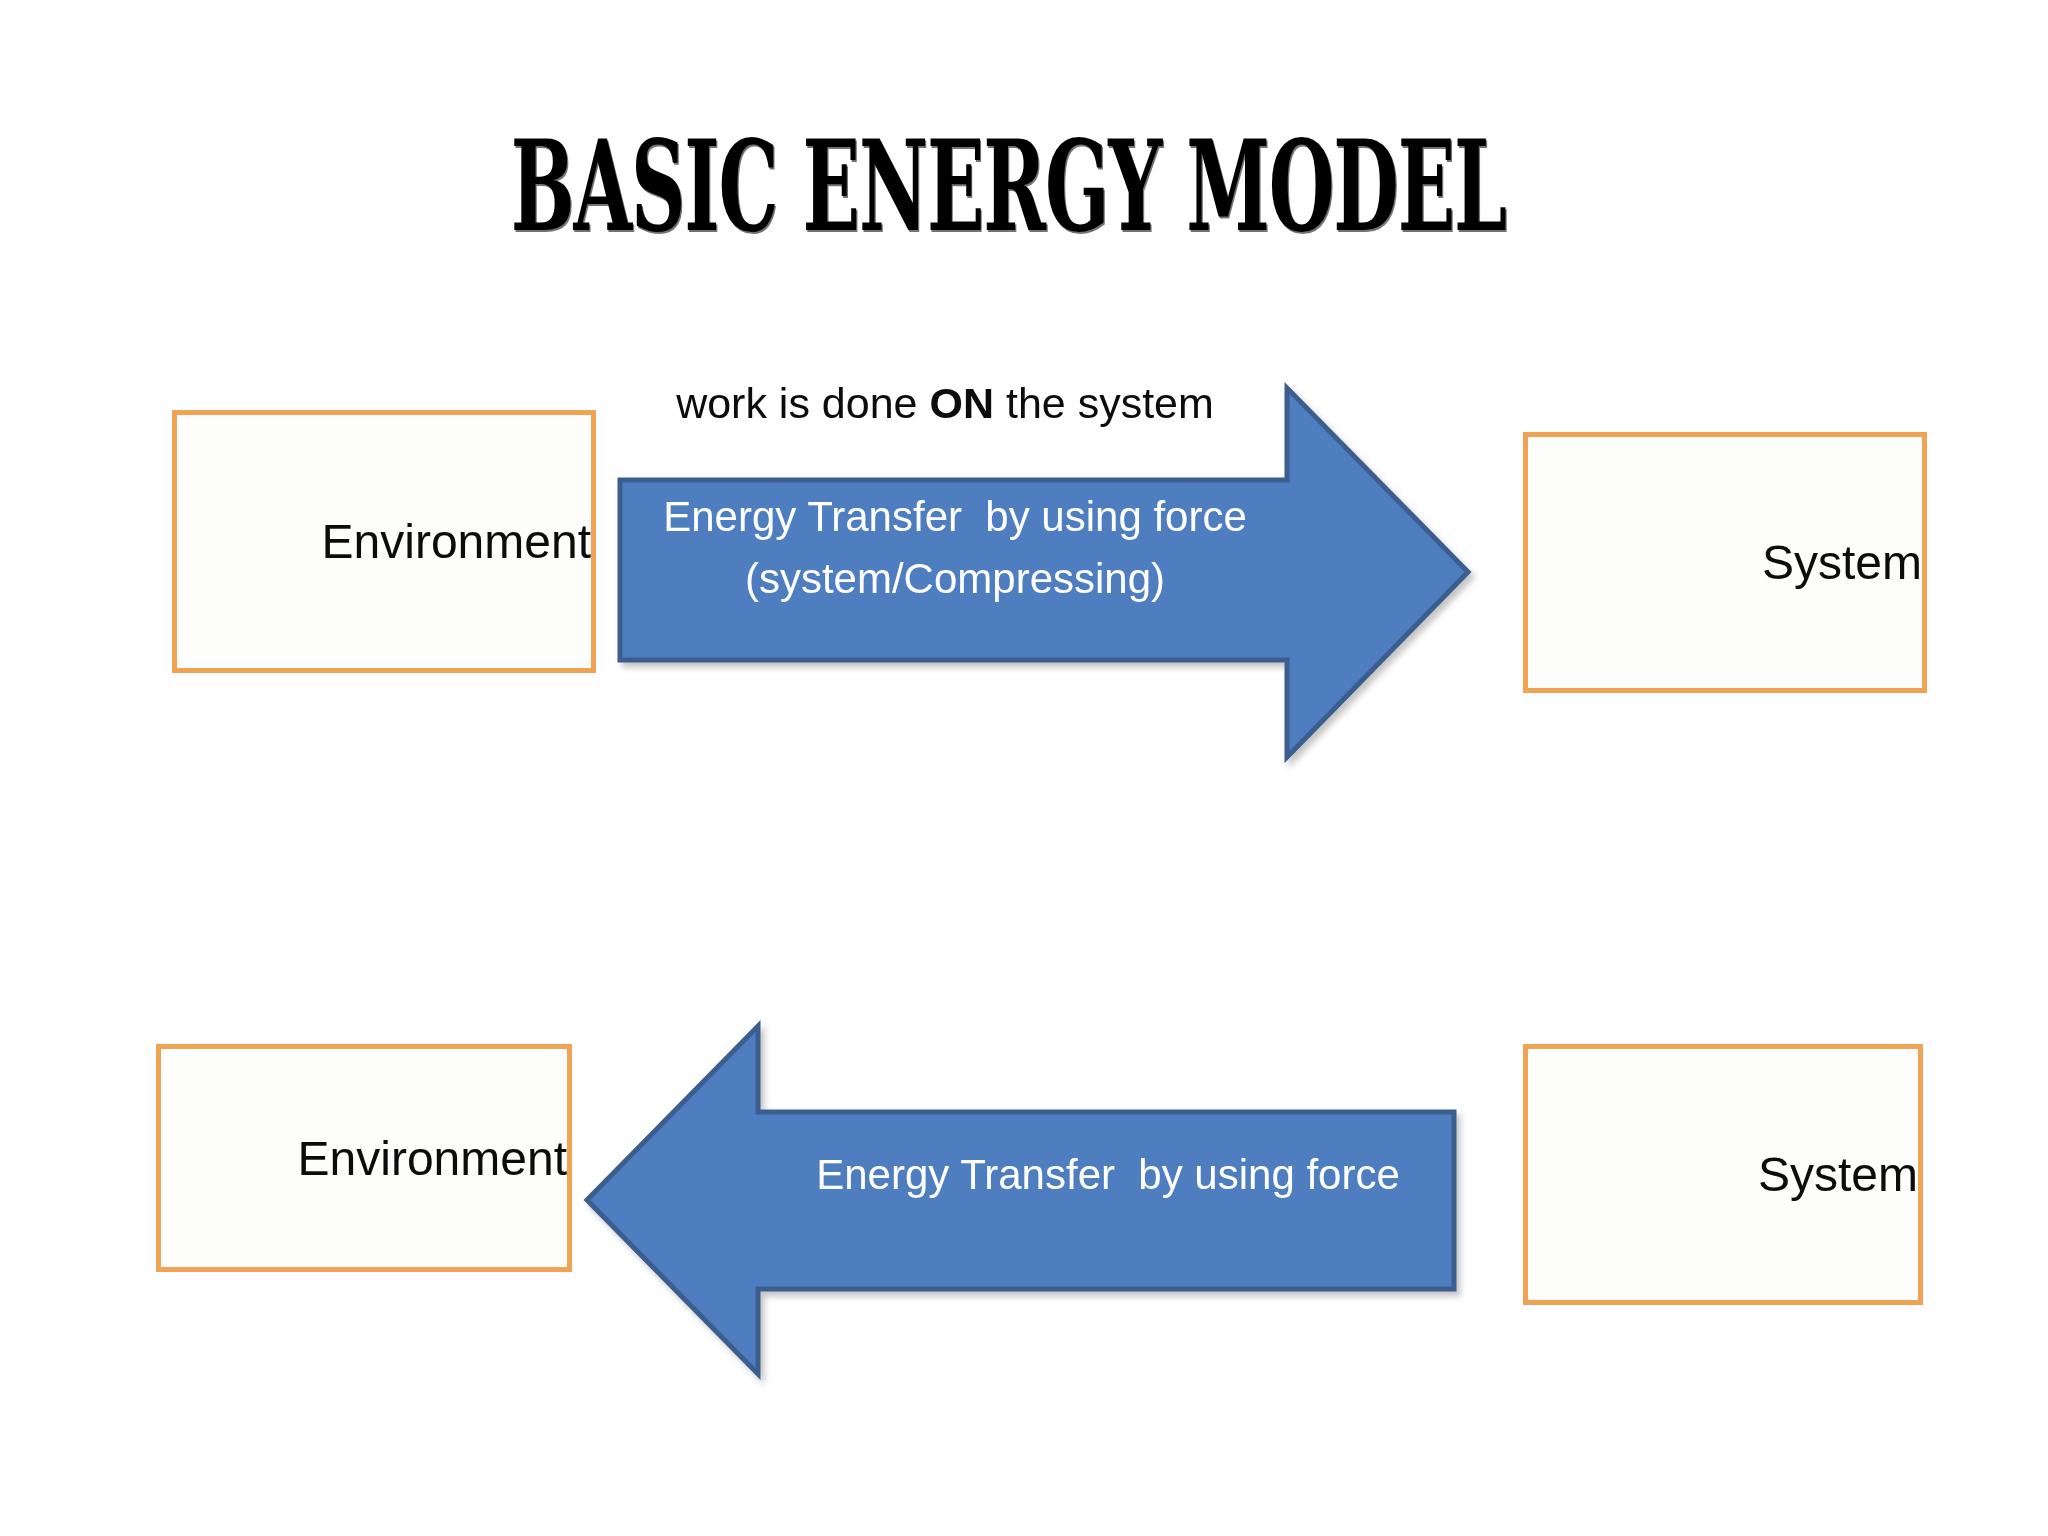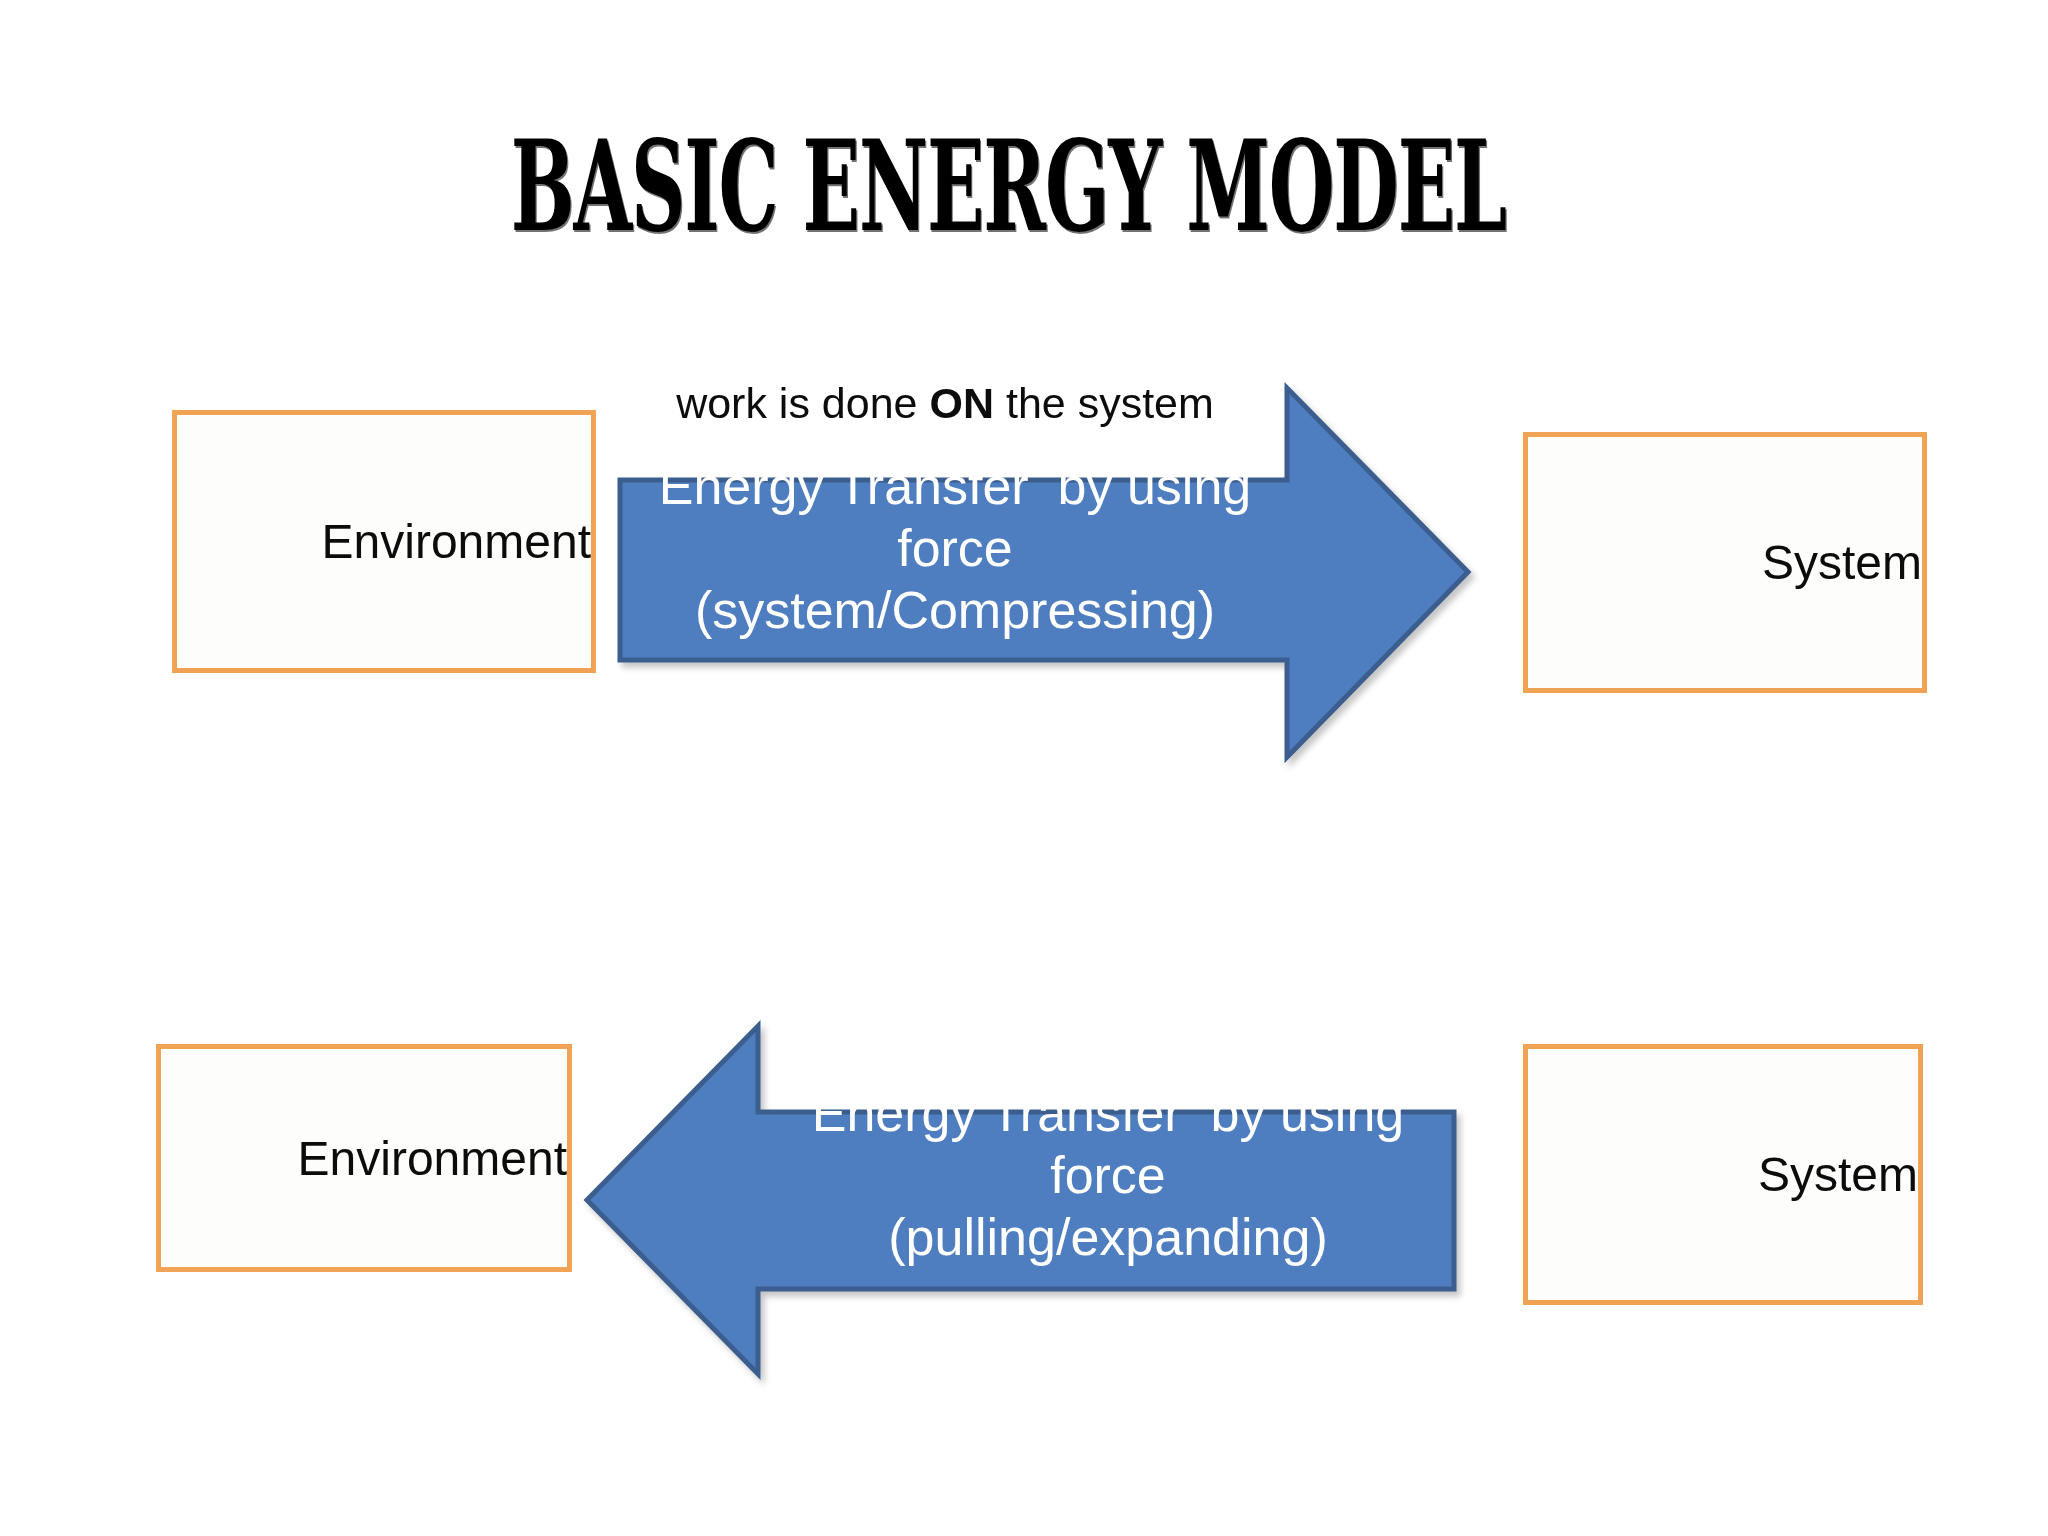--- a/index.html
+++ b/index.html
@@ -72,21 +72,21 @@
     stroke-width:5;
     stroke-linejoin:miter;
   }
   .arrow-top{left:615px;top:385px;width:860px;height:377px;}
   .arrow-bottom{left:582px;top:1021px;width:877px;height:358px;}
 
   
   .arrow-label{
     position:absolute;display:flex;flex-direction:column;
     align-items:center;justify-content:center;
-    color:var(--arrow-text);font-size:52px;line-height:62px;
+    color:var(--arrow-text);font-size:42px;line-height:62px;
     text-align:center;
   }
   .arrow-label div{white-space:pre-wrap;}
   .arrow-label-top{left:625px;top:480px;width:660px;height:135px;}
   .arrow-label-bottom{left:762px;top:1110px;width:692px;height:130px;}
 </style>
 </head>
 <body>
 
 <div class="canvas">
@@ -118,20 +118,19 @@
   <div class="box env-bottom">
     <span>Environment</span>
   </div>
 
   <svg class="arrow-svg arrow-bottom" viewBox="0 0 877 358" aria-hidden="true">
     <polygon points="5,179 176,5 176,91 872,91 872,268 176,268 176,353"></polygon>
   </svg>
 
   <div class="arrow-label arrow-label-bottom">
     <div>Energy Transfer  by using force</div>
-    <div>(pulling/expanding)</div>
   </div>
 
   <div class="box sys-bottom">
     <span>System</span>
   </div>
 
 </div>
 
 </body></html>

